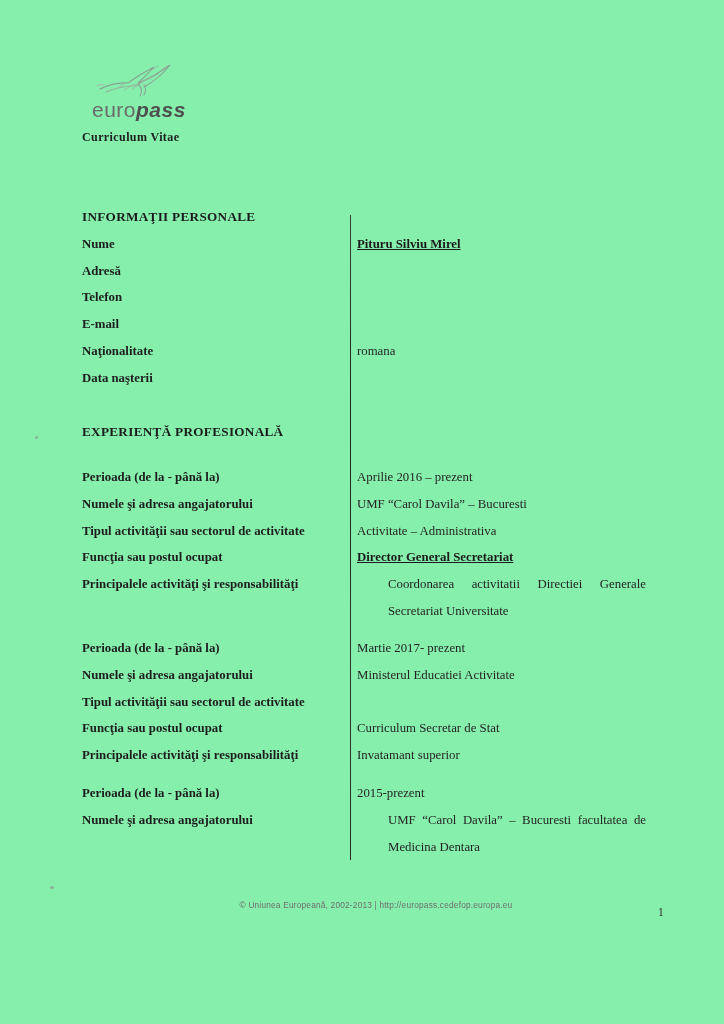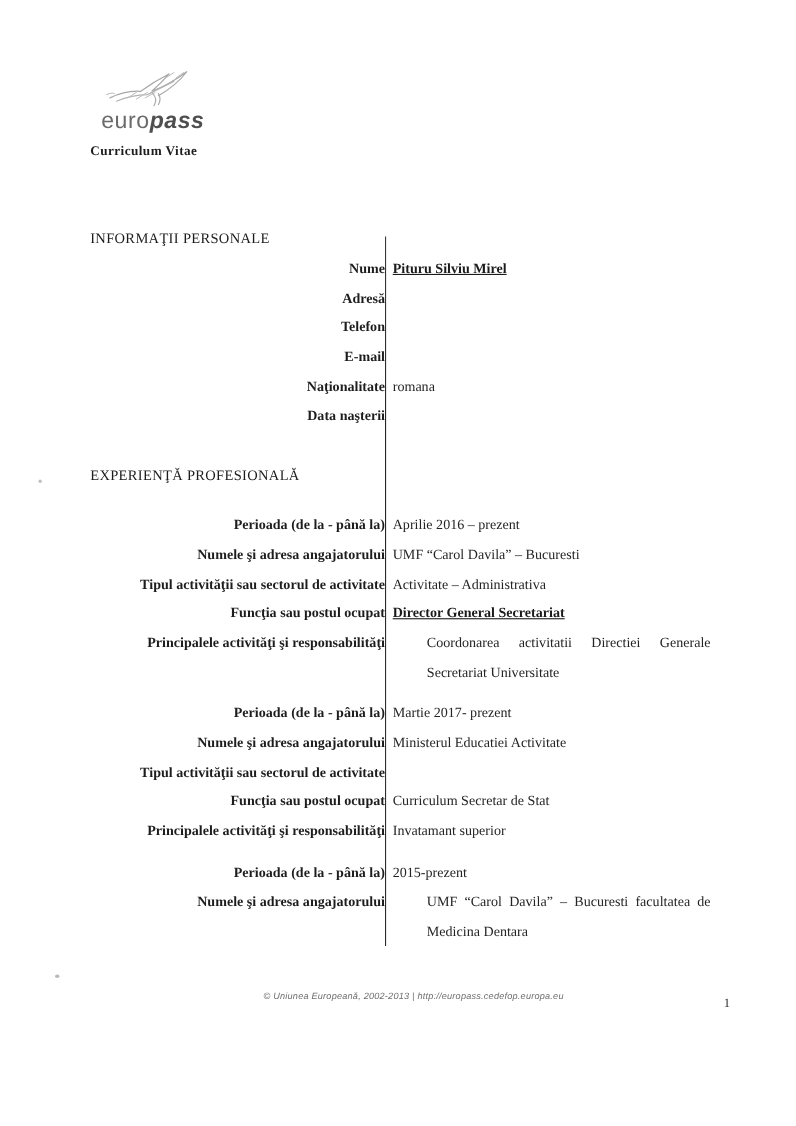--- a/index.html
+++ b/index.html
@@ -4,21 +4,21 @@
 <style>
   * { margin: 0; padding: 0; box-sizing: border-box; }
   html, body { background: #e8e8e8; }
   body { font-family: "Liberation Serif", "DejaVu Serif", serif; }
 
   .page {
     position: relative;
     width: 724px;
     height: 1024px;
     margin: 0 auto;
-    background: #ffffff;
+    background: #86efac;
     overflow: hidden;
     color: #222;
   }
 
   
   .logo { position: absolute; left: 86px; top: 62px; width: 130px; }
   .logo-sketch { display: block; margin-left: 8px; opacity: 0.75; }
   .logo-word {
     font-family: "Liberation Sans", sans-serif;
     font-size: 21px;
@@ -37,49 +37,48 @@
     font-size: 12px; font-weight: bold; color: #1d1d1d;
     letter-spacing: 0.4px;
     filter: blur(0.2px);
   }
 
   
   .section { position: absolute; left: 82px; right: 0; }
   .row { display: flex; align-items: flex-start; padding-right: 78px; }
   .row .label {
     width: 268px; flex: none;
-    font-weight: bold; color: #1d1d1d; text-align: right;
+    font-weight: bold; color: #1d1d1d;
   }
   .row .value { flex: 1; padding-left: 7px; color: #242424; }
   .row .value.bold { font-weight: bold; color: #1b1b1b; text-decoration: underline; }
   .row .value.justify { text-align: justify; margin-left: 31px; }
   .section, .row { font-size: 12.8px; line-height: 26.8px; }
 
   .section-heading {
-    font-size: 13.2px; font-weight: normal; color: #1c1c1c;
+    font-size: 13.2px; font-weight: bold; color: #1c1c1c;
     letter-spacing: 0.3px; line-height: 26.8px;
   }
 
   .doc-text { filter: blur(0.22px); }
 
   
   .v-rule {
     position: absolute; left: 350px; top: 215px;
     width: 1.4px; height: 645px;
     background: linear-gradient(#3a3a3a, #222 30%, #303030 70%, #2a2a2a);
   }
 
   
   .footer {
     position: absolute; left: 0; right: 0; top: 900px;
     text-align: center; padding-left: 28px;
     font-family: "Liberation Sans", sans-serif;
     font-size: 8.3px; color: #6e6e6e; letter-spacing: 0.2px;
     filter: blur(0.3px);
-    font-style: italic;
   }
   .page-number {
     position: absolute; left: 658px; top: 906px;
     font-size: 11.5px; color: #2b2b2b;
   }
 
   
   .speck { position: absolute; background: #8a8a8a; border-radius: 50%; }
   .speck-1 { left: 35px; top: 436px; width: 3px; height: 3px; opacity: 0.55; }
   .speck-2 { left: 50px; top: 886px; width: 4px; height: 3px; opacity: 0.6; }

